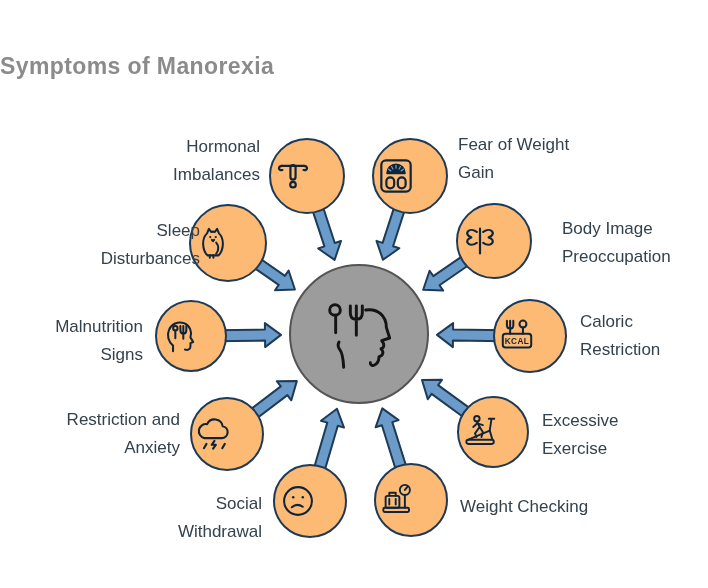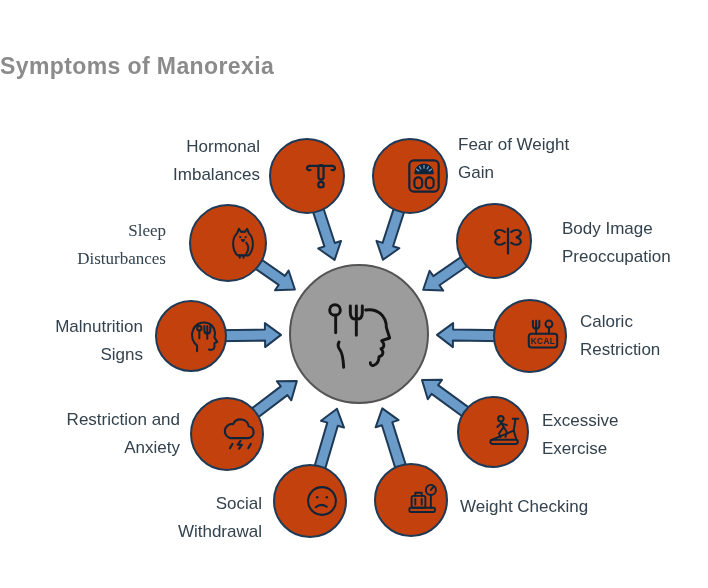--- a/index.html
+++ b/index.html
@@ -6,23 +6,23 @@
   .stage {
     position:relative; width:708px; height:588px; background:#ffffff;
     font-family:"Liberation Sans", sans-serif; overflow:hidden;
   }
   .title {
     position:absolute; left:0; top:53px; width:708px; 
     font-size:23px; font-weight:bold; color:#8b8b8b; letter-spacing:0.4px;
   }
   .arrows { position:absolute; left:0; top:0; z-index:1; }
   .node {
-    position:absolute; border-radius:50%; background:#c2410c;
+    position:absolute; border-radius:50%; background:#fdba74;
     border:2.5px solid #1e3a57; box-sizing:border-box;
-    display:flex; align-items:center; justify-content:flex-end; z-index:2;
+    display:flex; align-items:center; justify-content:flex-start; z-index:2;
   }
   .center-node {
     position:absolute; left:289px; top:264px; width:140px; height:140px;
     border-radius:50%; background:#9c9c9c; border:2.5px solid #545454;
     box-sizing:border-box; display:flex; align-items:center; justify-content:center; z-index:2;
   }
   .label {
     position:absolute; font-size:17px; line-height:28px; color:#33424d;
     white-space:pre-line; z-index:3;
   }
@@ -177,21 +177,21 @@
         <path d="M14.5 23 V29 M21.5 23 V29"></path>
         <rect x="8" y="32.5" width="28" height="4.5" rx="1.5"></rect>
       </g>
     </svg>
   </div>
 
   <div class="label right-align" style="right:448px;top:133px;">Hormonal
 Imbalances</div>
   <div class="label" style="left:458px;top:131px;">Fear of Weight
 Gain</div>
-  <div class="label right-align" style="right:542px;top:217px;font-family:Liberation Serif, serif;">Sleep
+  <div class="label right-align" style="right:508px;top:217px;">Sleep
 Disturbances</div>
   <div class="label" style="left:562px;top:215px;">Body Image
 Preoccupation</div>
   <div class="label right-align" style="right:565px;top:313px;text-align:right;">Malnutrition
 Signs</div>
   <div class="label" style="left:580px;top:308px;">Caloric
 Restriction</div>
   <div class="label right-align" style="right:528px;top:406px;">Restriction and
 Anxiety</div>
   <div class="label right-align" style="right:446px;top:490px;">Social

